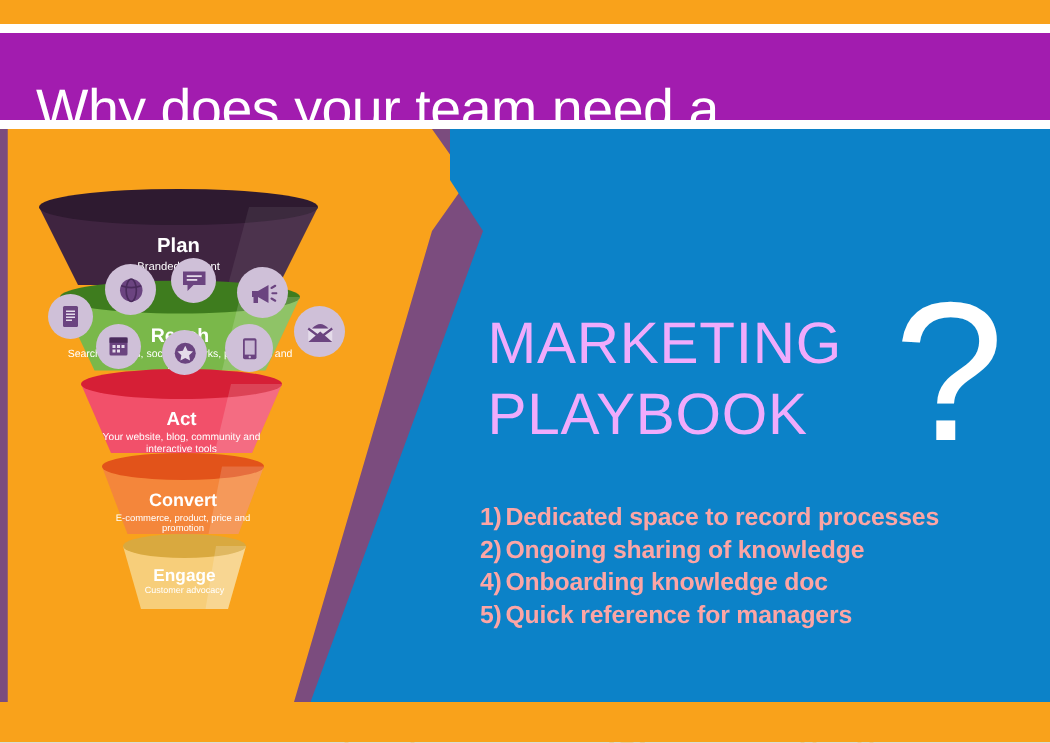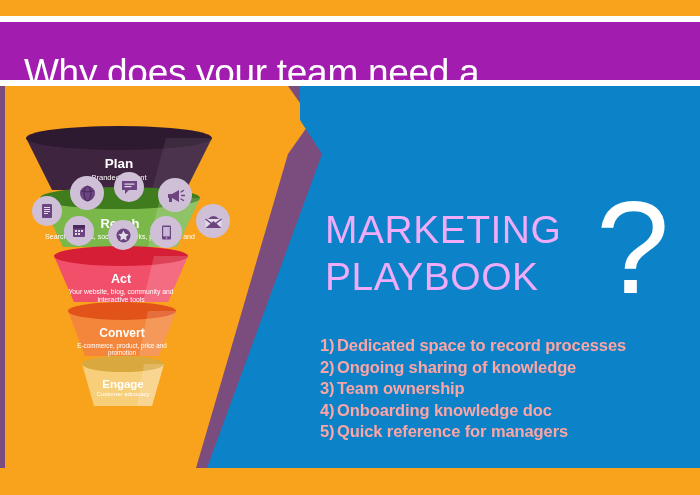--- a/index.html
+++ b/index.html
@@ -215,21 +215,20 @@
 
     <div class="mk-head">
       <div>MARKETING</div>
       <div>PLAYBOOK</div>
     </div>
     <div class="qmark">?</div>
 
     <div class="bullets">
       <div><span class="bl-n">1)</span><span>Dedicated space to record processes</span></div>
       <div><span class="bl-n">2)</span><span>Ongoing sharing of knowledge</span></div>
-      <div><span class="bl-n">3)</span><span>Team ownership</span></div>
       <div><span class="bl-n">4)</span><span>Onboarding knowledge doc</span></div>
       <div><span class="bl-n">5)</span><span>Quick reference for managers</span></div>
     </div>
 
     <div class="proc">
 
       <div class="proc-i" style="left:0px;">
         <svg width="62" height="70" viewBox="0 0 62 70">
           <rect x="3" y="3" width="44" height="62" fill="none" stroke="#F9A21B" stroke-width="2.6"></rect>
           <path d="M11 14 h12 M11 22 h28 M11 30 h28 M11 38 h28 M11 46 h22 M11 54 h22" stroke="#F9A21B" stroke-width="2.4" stroke-linecap="round"></path>

